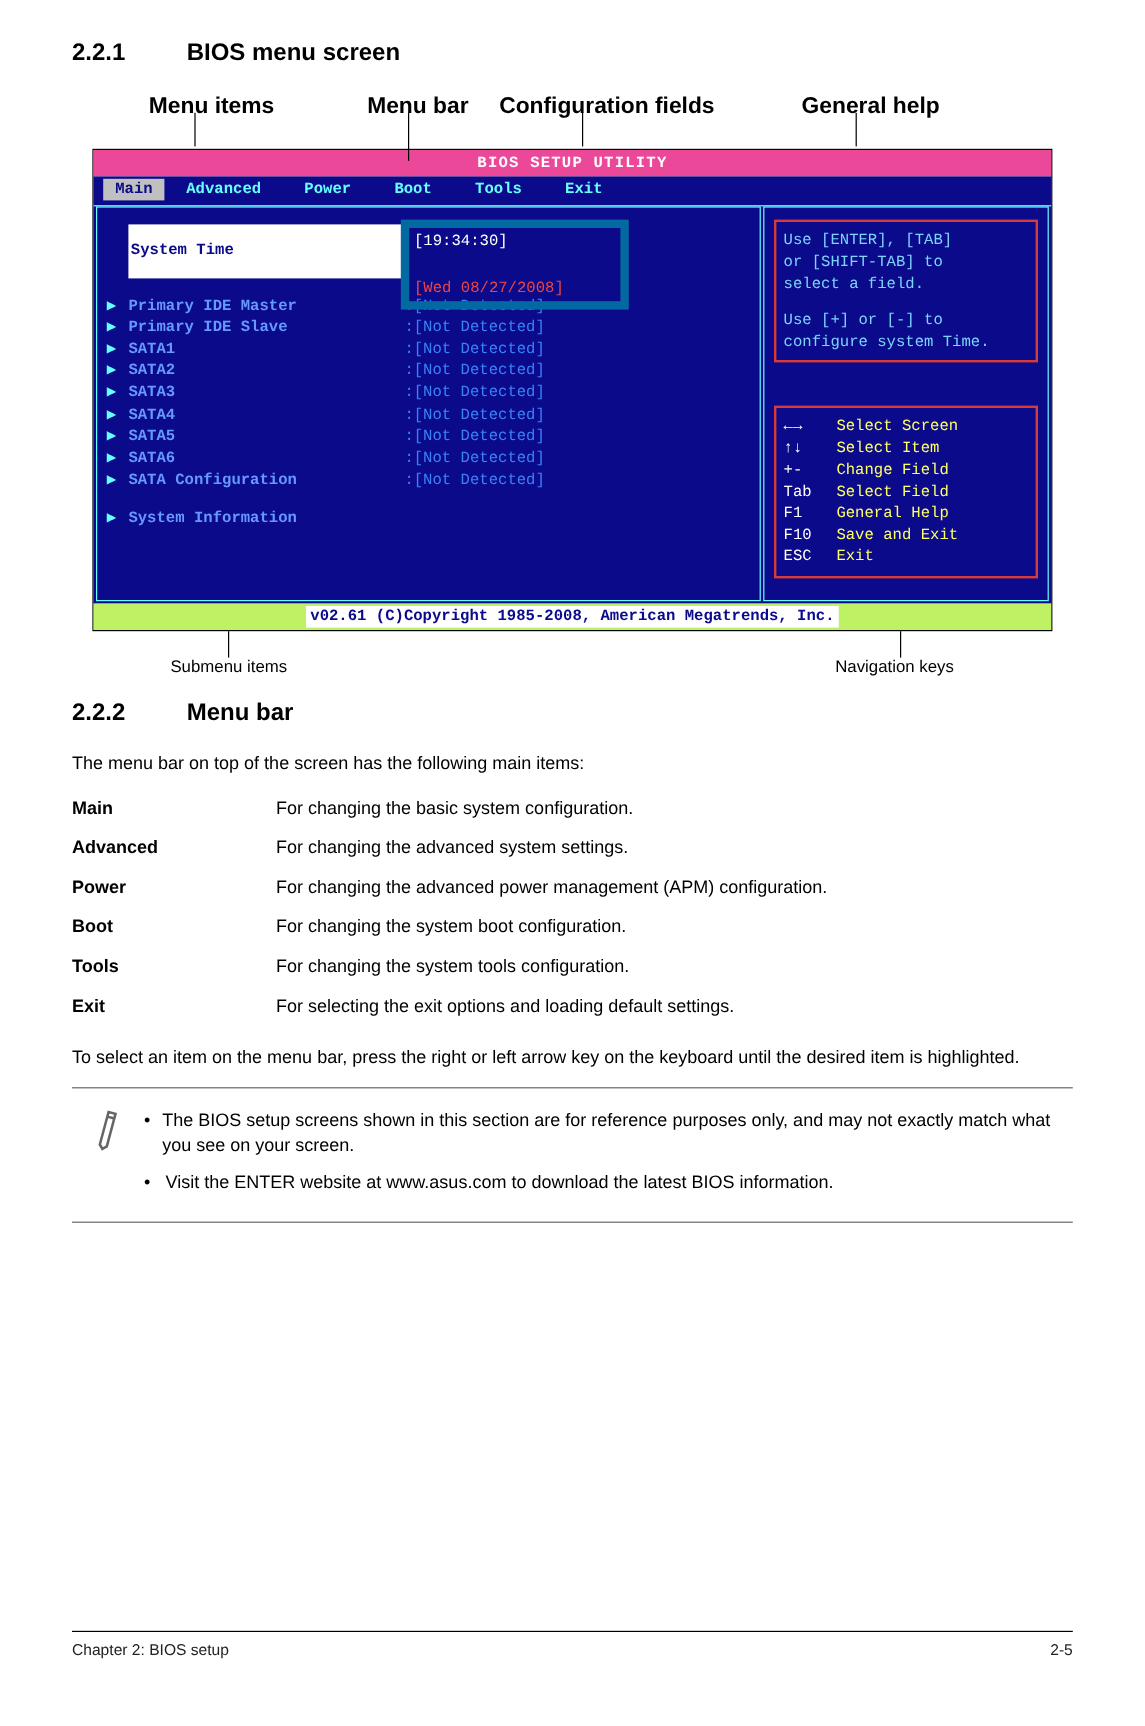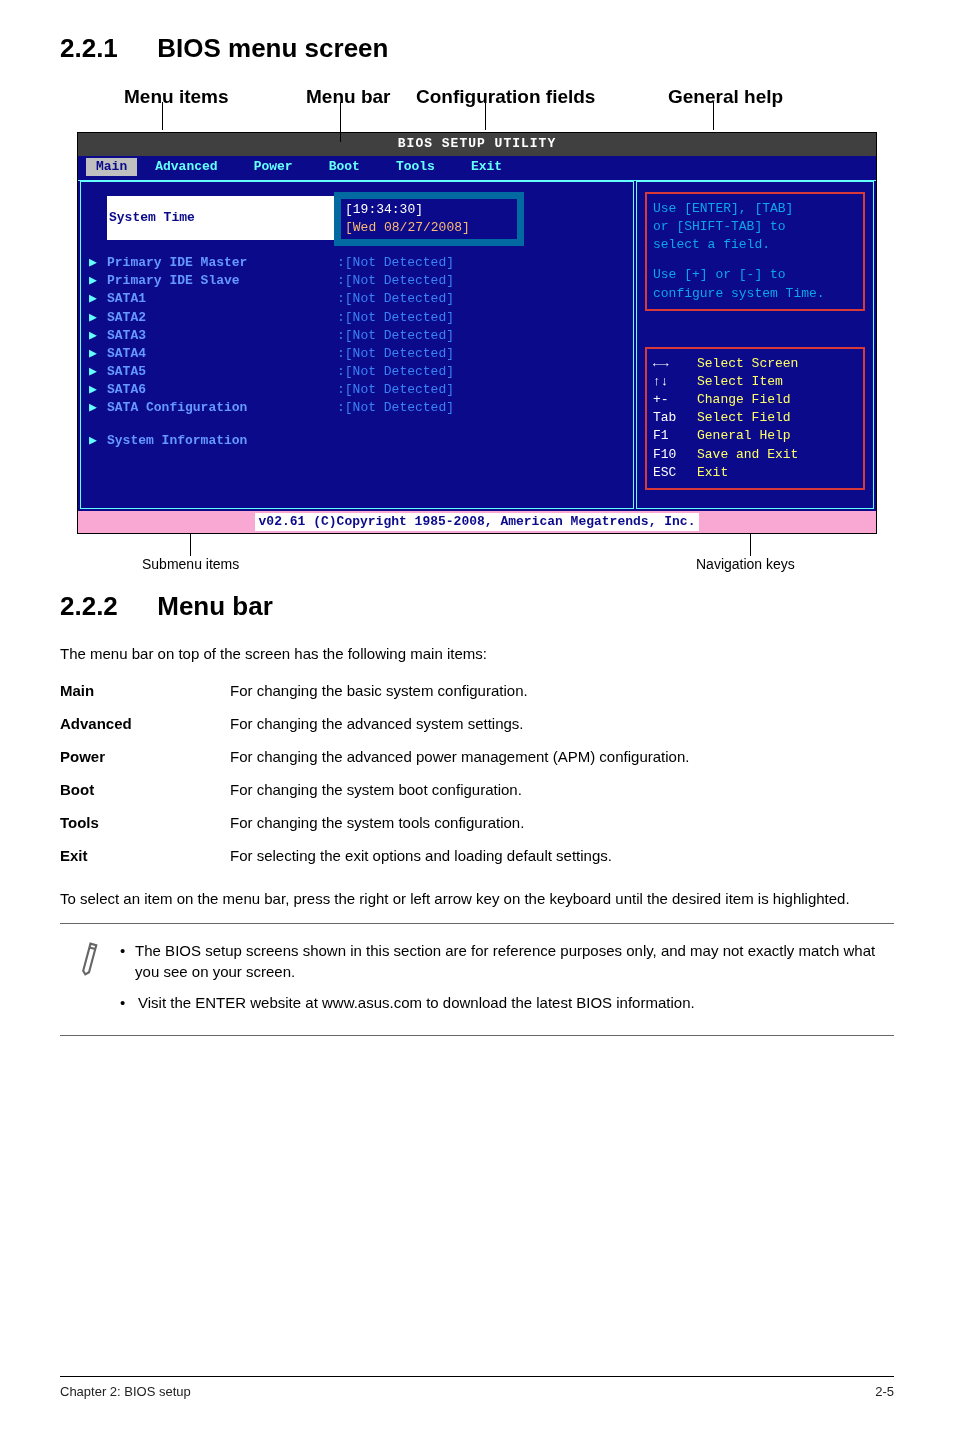--- a/index.html
+++ b/index.html
@@ -6,21 +6,21 @@
   body {
     font-family: Arial, Helvetica, sans-serif;
     background: #fff;
     color: #000;
     width: 954px;
     padding: 30px 60px 60px 60px;
     font-size: 15px;
     line-height: 1.4;
   }
   h2.section-title {
-    font-size: 26px;
+    font-size: 20px;
     font-weight: bold;
     margin-bottom: 18px;
   }
   .section-title .num { display:inline-block; width:90px; }
   .diagram-labels-top {
     position: relative;
     height: 48px;
     font-weight: bold;
     font-size: 19px;
   }
@@ -34,21 +34,21 @@
   }
   .tick.t2 { height: 40px; }
   .bios-window {
     width: 800px;
     margin: 0 auto;
     font-family: "Courier New", monospace;
     font-size: 13px;
     border: 1px solid #000;
   }
   .bios-titlebar {
-    background: #404040;
+    background: #ec4899;
     color: #fff;
     text-align: center;
     font-weight: bold;
     padding: 2px 0;
     letter-spacing: 1px;
   }
   .bios-menubar {
     background: #0a0a8a;
     color: #66ffff;
     display: flex;
@@ -83,42 +83,42 @@
     margin: 0 2px 2px 0;
     padding: 10px 8px;
     color: #66ffff;
     position: relative;
   }
   .help-box, .nav-box {
     border: 2px solid #d83a3a;
     padding: 6px 6px;
     margin-bottom: 8px;
   }
-  .help-box { color: #0ea5e9; }
+  .help-box { color: #7dd3fc; }
   .help-box .line { white-space: pre; }
   .nav-box .nl { display:flex; }
   .nav-box .nk { width: 44px; color: #ffffff; }
   .nav-box .nd { color: #ffff66; }
   .bios-left .row { display: flex; }
   .bios-left .row.sel .label { background: #fff; color: #0a0a8a; padding: 13px 2px; }
   .bios-left .label { width: 230px; color: #6699ff; font-weight: bold; }
   .bios-left .arrow { color: #66ffff; width: 18px; }
   .bios-left .val { color: #3b82f6; }
   .config-box {
     border: 7px solid #0369a1;
     position: absolute;
     left: 253px;
     top: 10px;
     width: 190px;
     padding: 2px 4px;
   }
   .config-box .v1 { color: #ffffff; }
-  .config-box .v2 { color: #fdba74; }
+  .config-box .v2 { color: #ef4444; margin-top: 20px; }
   .bios-footer {
-    background: #f9a8d4;
+    background: #bef264;
     color: #ffffff;
     text-align: center;
     font-weight: bold;
     padding: 2px 0;
   }
   .bios-footer .inner { background: #fff; color: #0a0a8a; display:inline-block; padding: 0 4px; }
   .diagram-labels-bottom {
     position: relative;
     height: 40px;
     font-weight: normal;

